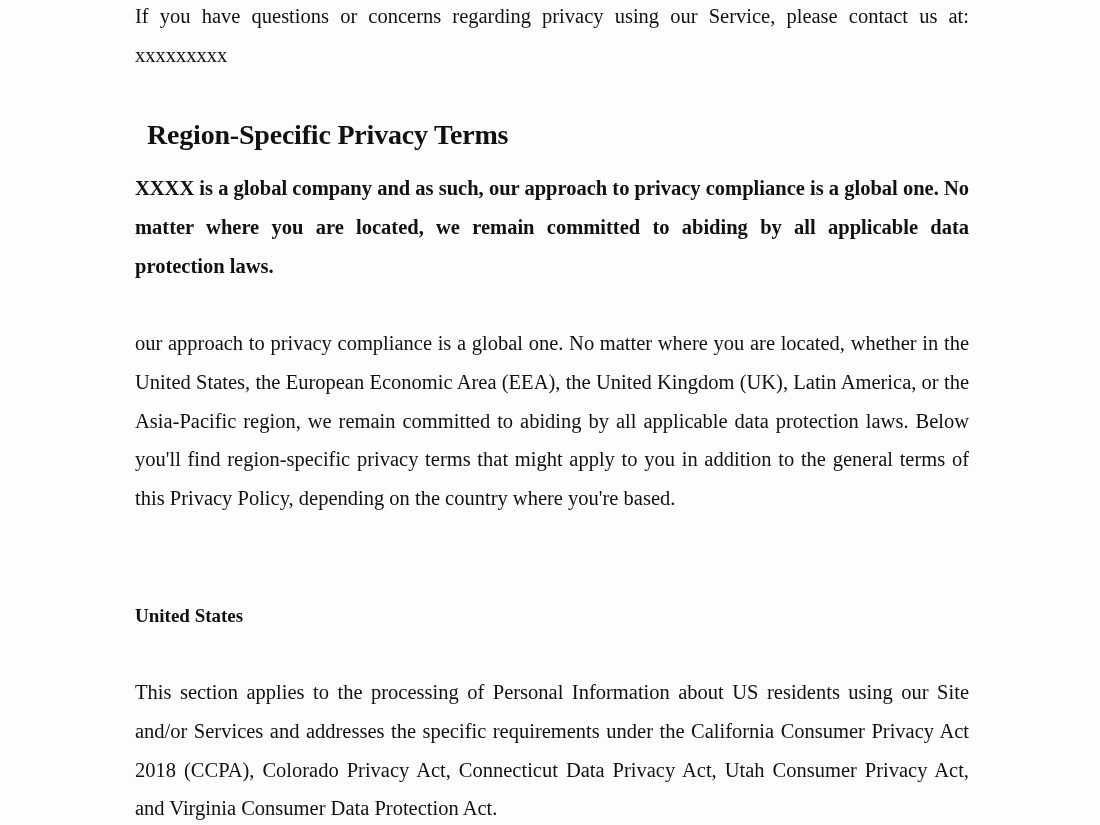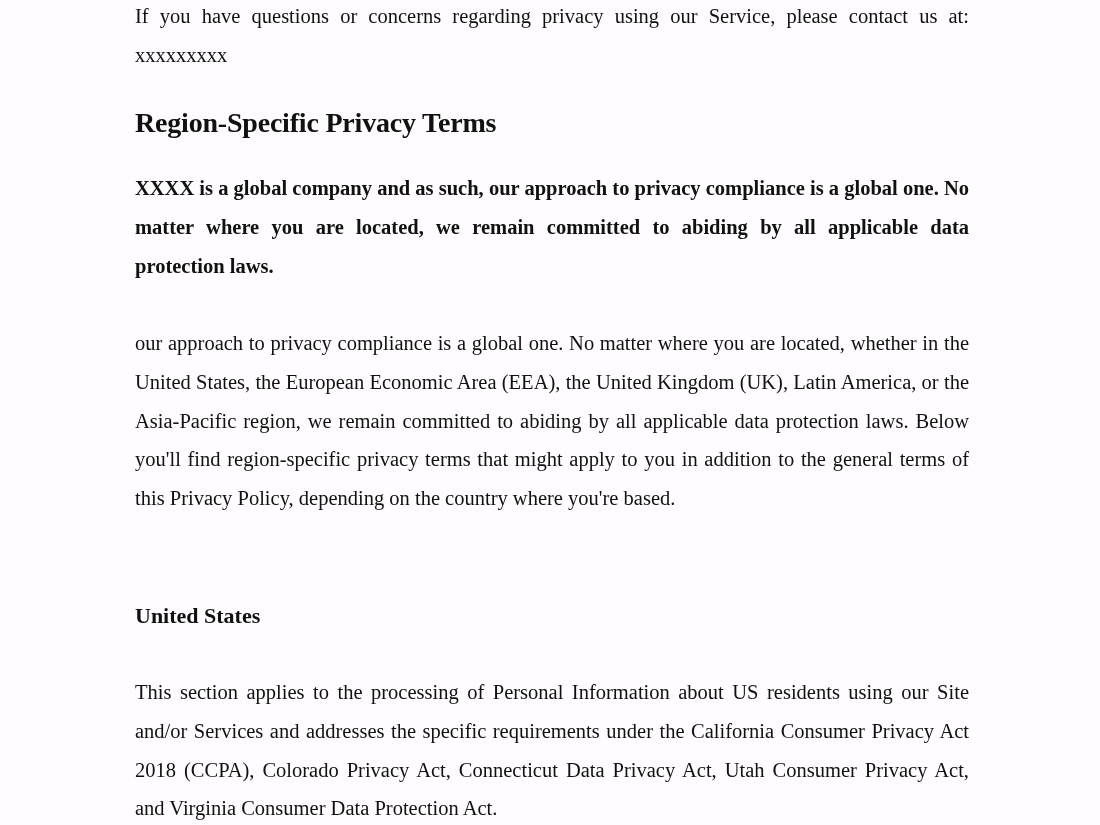--- a/index.html
+++ b/index.html
@@ -24,26 +24,26 @@
     .para {
       font-size: 20.5px;
       line-height: 38.8px;
       text-align: justify;
       text-align-last: left;
       margin: 0;
     }
     .h2 {
       font-size: 28px;
       font-weight: bold;
-      margin: 0;
+      margin: 12px;
       line-height: 34px;
       letter-spacing: -0.2px;
     }
     .h3 {
-      font-size: 22px;
+      font-size: 19px;
       font-weight: bold;
       margin: 0;
       line-height: 30px;
     }
   </style>
 </head>
 <body>
 
 <div class="page">
   <p class="para" style="position:absolute; top:-3px; left:0; width:834px;">If you have questions or concerns regarding privacy using our Service, please contact us at: xxxxxxxxx</p>

